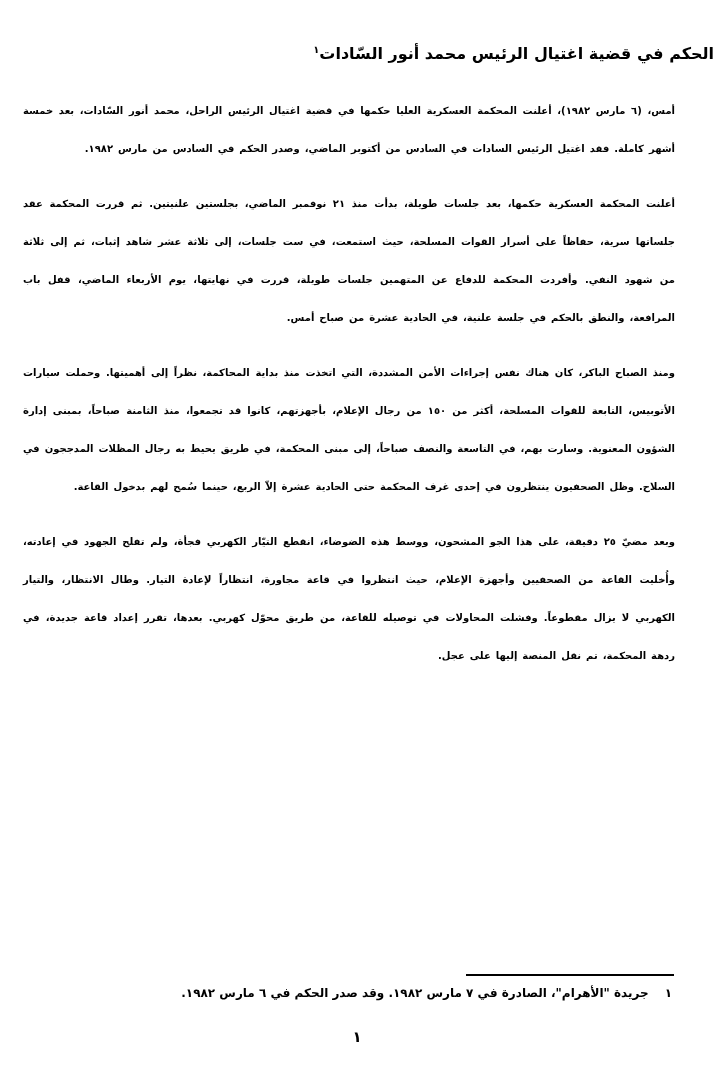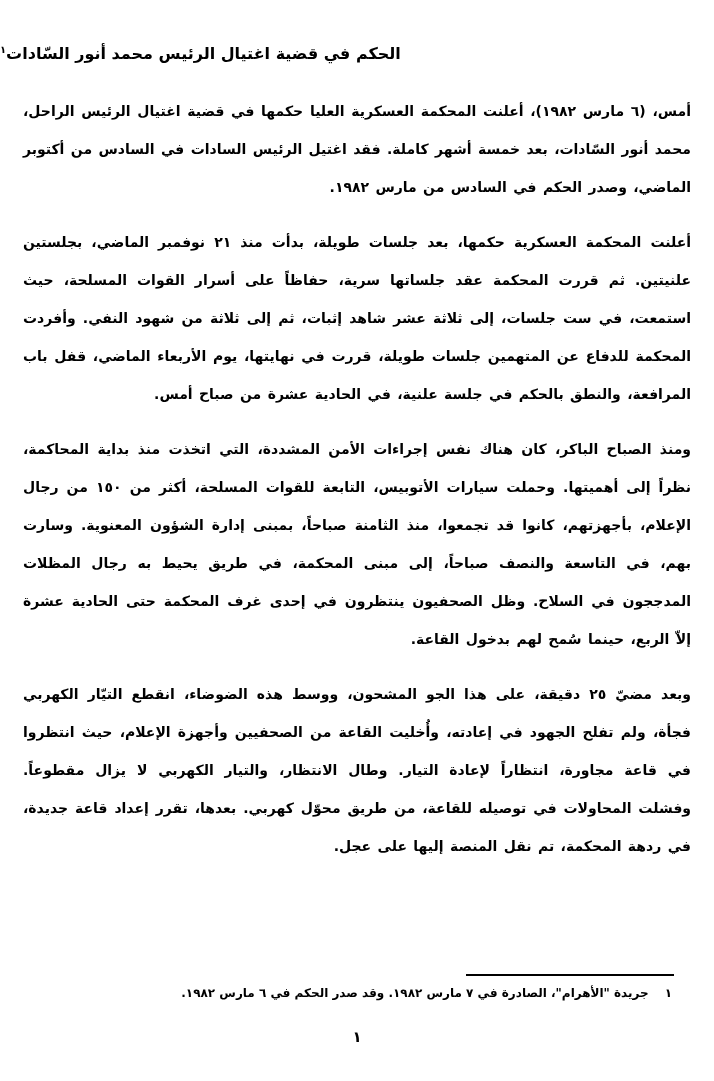--- a/index.html
+++ b/index.html
@@ -16,39 +16,39 @@
     direction: rtl;
     font-family: "DejaVu Sans", sans-serif;
     overflow: hidden;
   }
   .doc-title {
     position: absolute;
     top: 44px;
     left: 0;
     right: 0;
     margin: 0;
-    text-align: left;
+    text-align: right;
     font-size: 16px;
     font-weight: bold;
     letter-spacing: 0;
   }
   .doc-title .fn-mark {
     font-size: 10px;
     vertical-align: super;
     line-height: 0;
   }
   .doc-body {
     position: absolute;
     top: 92px;
     right: 23px;
     left: 23px;
   }
   .doc-body p {
-    margin: 0 0 17px 0;
-    font-size: 14px;
+    margin: 0 16px 17px 0;
+    font-size: 10px;
     font-weight: bold;
     line-height: 38px;
     text-align: justify;
     text-align-last: right;
     word-spacing: 1.5px;
   }
   .footnote-rule {
     position: absolute;
     top: 974px;
     right: 40px;

